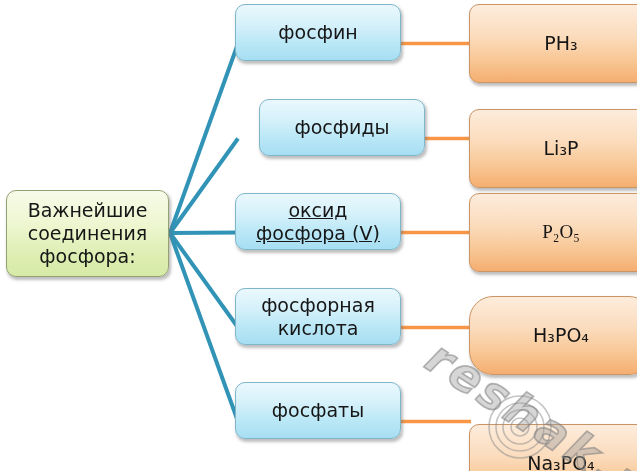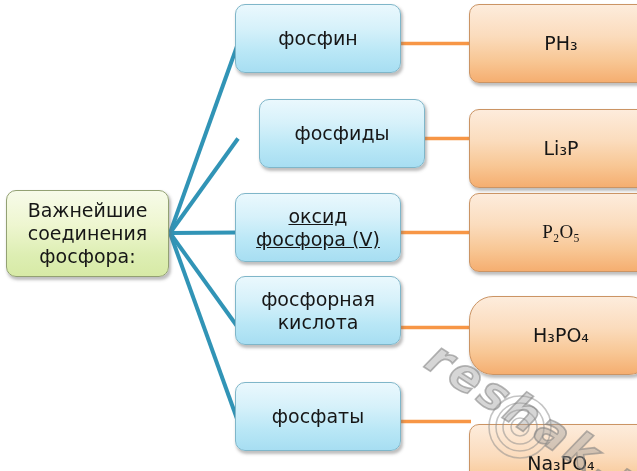--- a/index.html
+++ b/index.html
@@ -13,21 +13,21 @@
     display:flex;align-items:center;justify-content:center;text-align:center;
     padding:4px 8px;font-size:19px;line-height:1.2;
     box-shadow:1.5px 2.5px 3px rgba(110,110,110,.45);
   }
   .root{
     left:6px;top:190px;width:163px;height:87px;
     background:linear-gradient(180deg,#f7fbe9 0%,#eef6d0 40%,#ddeeb3 75%,#d7eaa6 100%);
     border:1px solid #93a173;
   }
   .compound{
-    left:235px;width:166px;height:69px;
+    left:235px;width:166px;height:57px;
     background:linear-gradient(180deg,#eaf8fd 0%,#d6f1fa 35%,#b9e7f6 70%,#a7def2 100%);
     border:1px solid #7fb6c9;
   }
   .formula{
     left:469px;width:184px;height:79px;
     background:linear-gradient(180deg,#fdecdc 0%,#fbdcbd 40%,#f8c априори95 0%,#f5ae70 100%);
     background:linear-gradient(180deg,#fdecdc 0%,#fbdcbd 40%,#f8c795 72%,#f5ae70 100%);
     border:1px solid #cb9464;
   }
   .watermark{position:absolute;left:0;top:0;width:637px;height:471px;z-index:3;pointer-events:none;}
@@ -74,21 +74,21 @@
       </div>
       <div class="node formula" style="top: 109px;">
         <span>Li₃P</span>
       </div>
       <div class="node compound" style="top: 193px; text-decoration: underline;">
         <span>оксид фосфора (V)</span>
       </div>
       <div class="node formula" style="top: 193px; font-family: Liberation Serif, serif;">
         <span>P₂O₅</span>
       </div>
-      <div class="node compound" style="top: 276px;">
+      <div class="node compound" style="top: 288px;">
         <span>фосфорная кислота</span>
       </div>
       <div class="node formula" style="top: 296px; border-radius: 24px;">
         <span>H₃PO₄</span>
       </div>
       <div class="node compound" style="top: 382px;">
         <span>фосфаты</span>
       </div>
       <div class="node formula" style="top: 382px; margin-top: 42px;">
         <span>Na₃PO₄</span>

